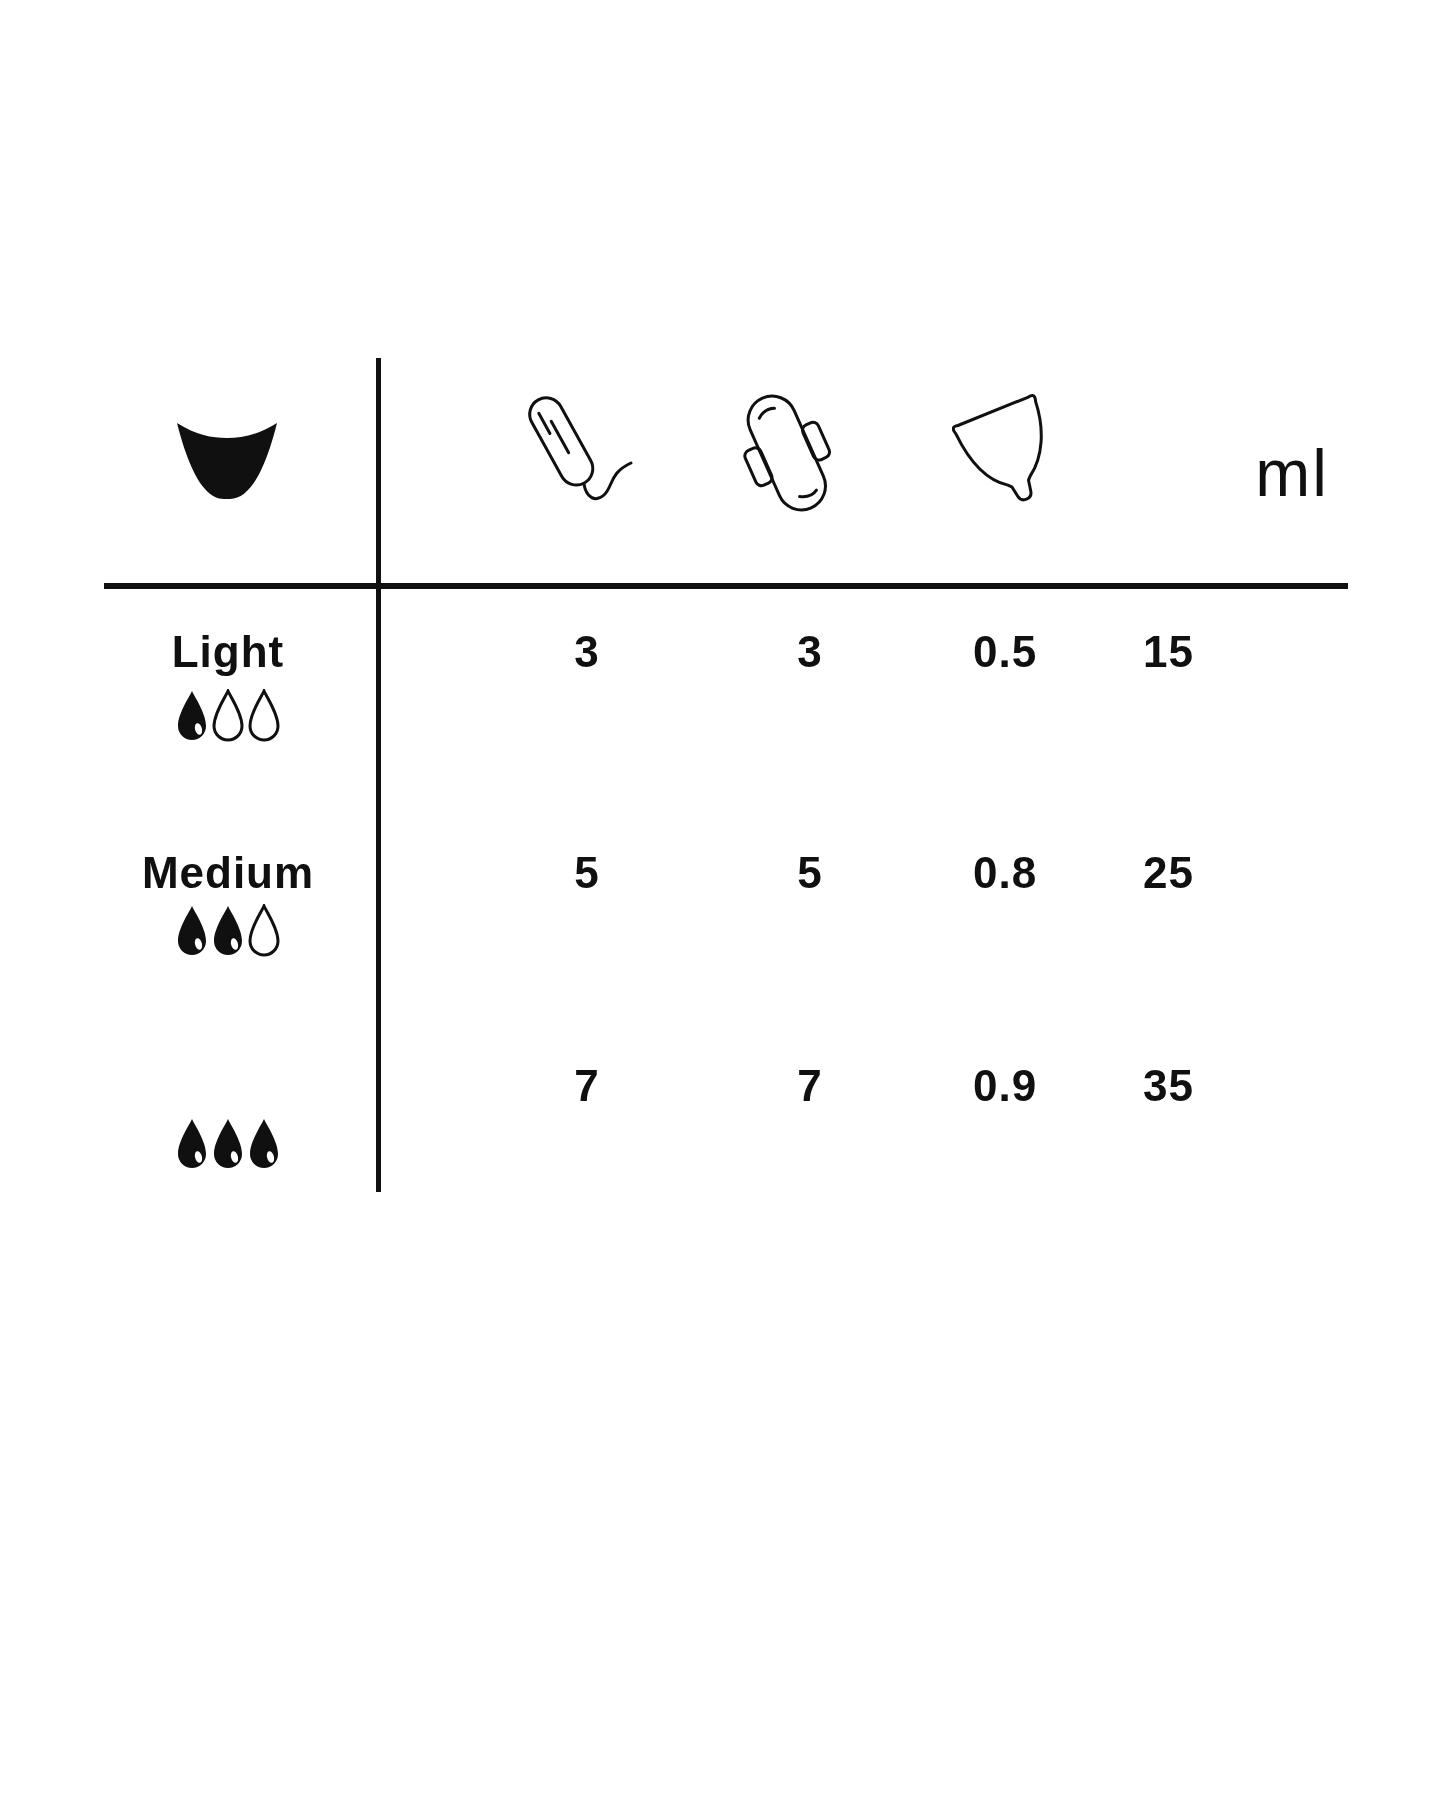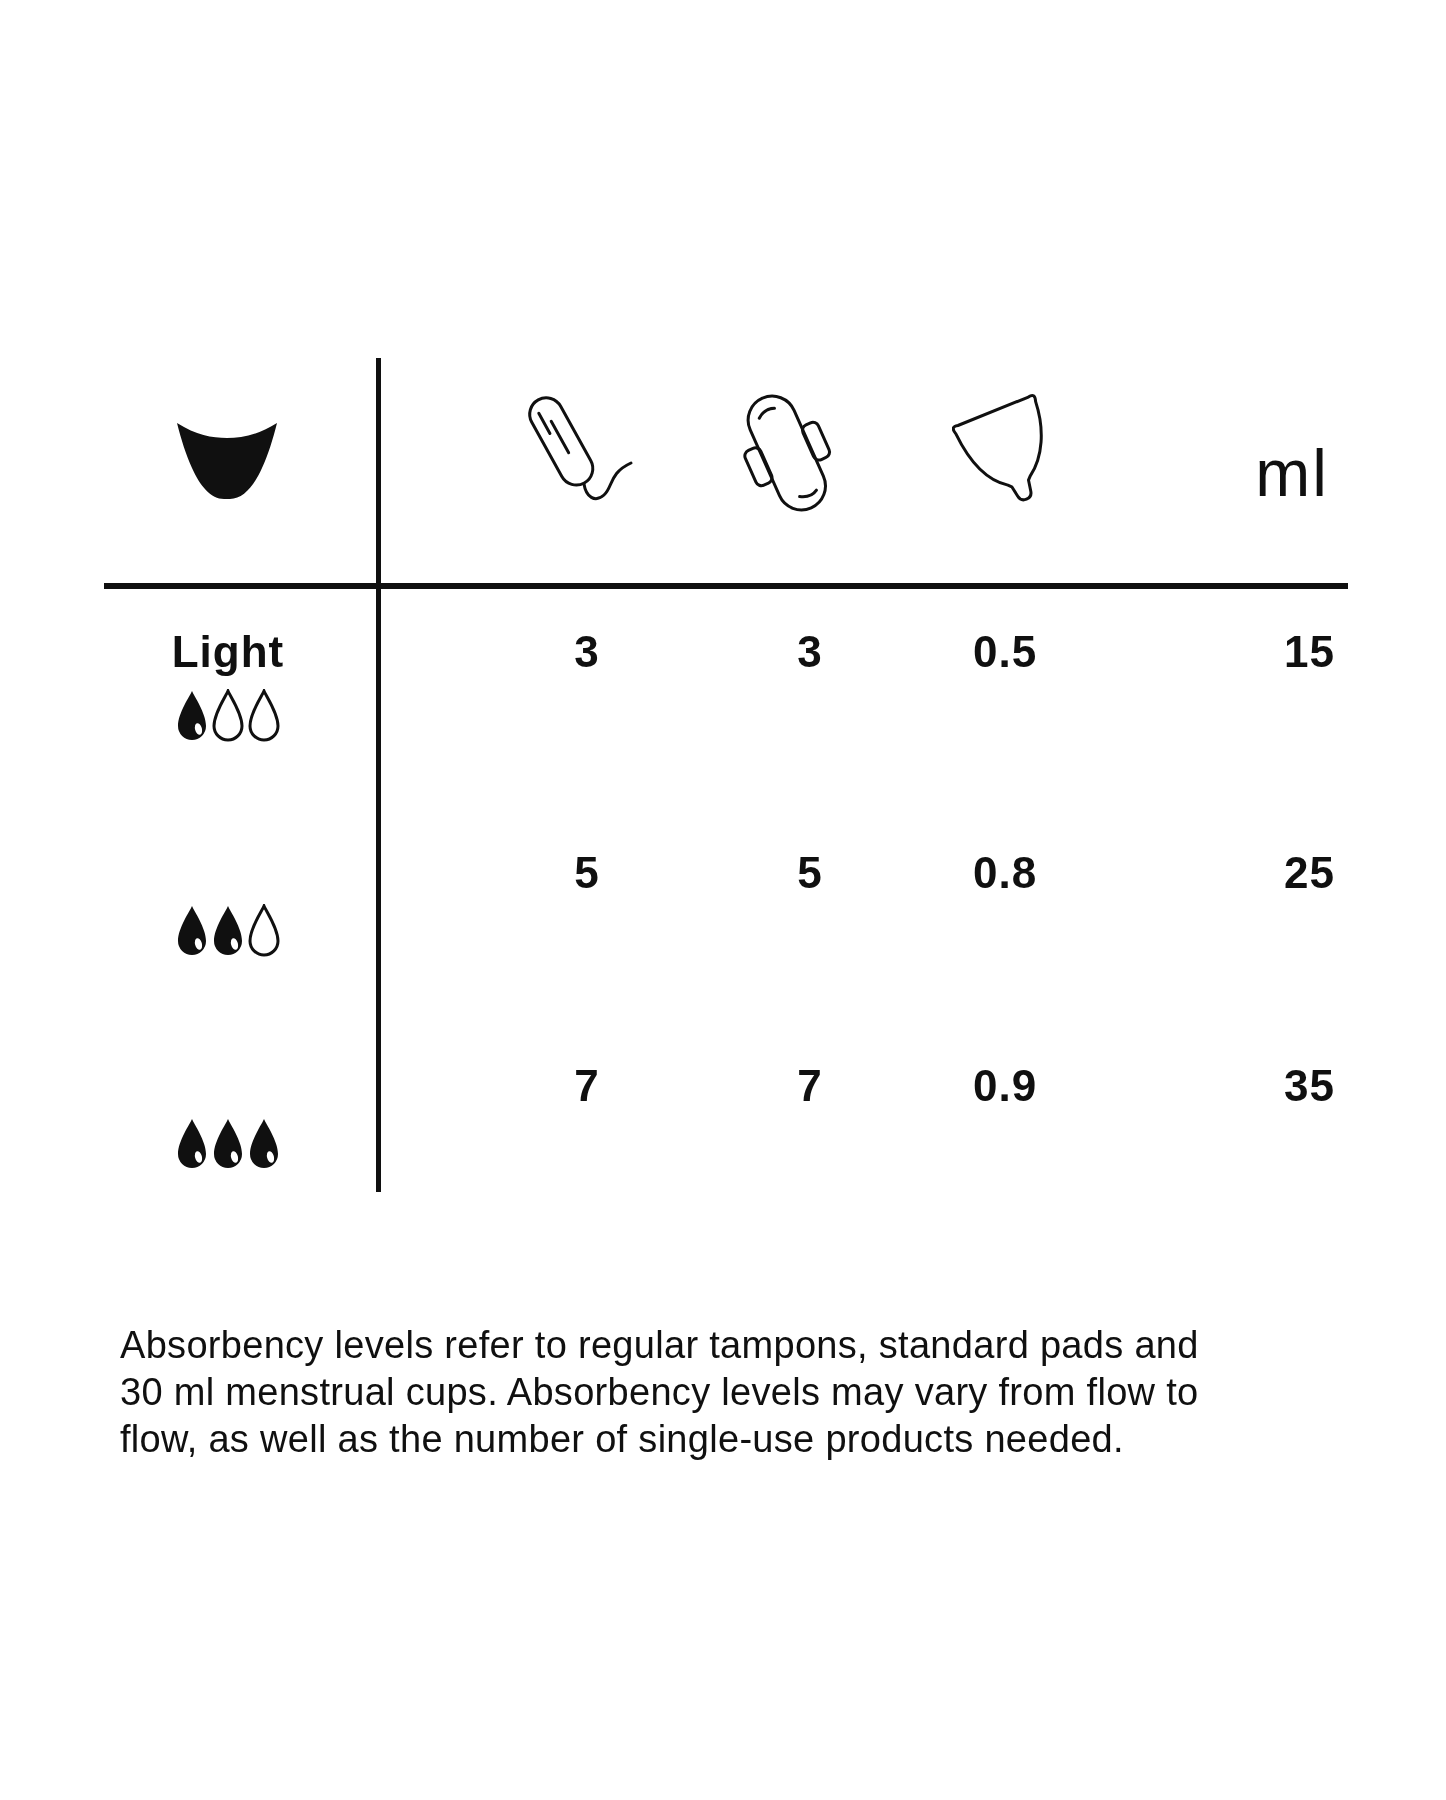--- a/index.html
+++ b/index.html
@@ -13,21 +13,21 @@
   }
   .abs{position:absolute;}
   
   .v-line{left:376px;top:358px;width:5px;height:834px;background:var(--ink,#101010);}
   .h-line{left:104px;top:583px;width:1244px;height:6px;background:var(--ink,#101010);}
   
   .c0{left:98px;width:260px;text-align:center;}
   .c1{left:527px;width:120px;text-align:center;}
   .c2{left:750px;width:120px;text-align:center;}
   .c3{left:973px;width:120px;text-align:left;}
-  .c4{left:1215px;width:120px;text-align:right;}
+  .c4{left:1143px;width:120px;text-align:left;}
   
   .row-label{font-size:44px;font-weight:600;letter-spacing:1px;line-height:44px;text-align:center;}
   .cell{font-size:44px;font-weight:600;letter-spacing:1px;line-height:44px;}
   .ml-label{left:1232px;width:120px;top:440px;text-align:center;
             font-size:66px;font-weight:300;letter-spacing:2px;line-height:66px;}
   .footnote{left:120px;top:1322px;width:1240px;
             font-size:38px;font-weight:400;letter-spacing:0.3px;line-height:47px;}
   
   .drops{display:flex;justify-content:center;align-items:flex-end;gap:2px;height:54px;}
   .drop{width:34px;height:54px;display:block;}
@@ -99,20 +99,21 @@
     <svg class="drop drop-outline" viewBox="0 0 34 54">
         <path class="drop-shape" d="M17,2 C15,7 3,24 3,37 A14,14 0 0 0 31,37 C31,24 19,7 17,2 Z"></path>
         <ellipse class="drop-highlight" cx="23.5" cy="40" rx="3.4" ry="6" transform="rotate(-15 23.5 40)"></ellipse>
       </svg>
   </div>
   <div class="abs c1 cell" style="top:630px;">3</div>
   <div class="abs c2 cell" style="top:630px;">3</div>
   <div class="abs c3 cell" style="top:630px;">0.5</div>
   <div class="abs c4 cell" style="top:630px;">15</div>
 
+  <div class="abs c0 row-label" style="top:851px;">Medium</div>
   <div class="abs c0 drops" style="top:904px;">
     <svg class="drop drop-filled" viewBox="0 0 34 54">
         <path class="drop-shape" d="M17,2 C15,7 3,24 3,37 A14,14 0 0 0 31,37 C31,24 19,7 17,2 Z"></path>
         <ellipse class="drop-highlight" cx="23.5" cy="40" rx="3.4" ry="6" transform="rotate(-15 23.5 40)"></ellipse>
       </svg>
     <svg class="drop drop-filled" viewBox="0 0 34 54">
         <path class="drop-shape" d="M17,2 C15,7 3,24 3,37 A14,14 0 0 0 31,37 C31,24 19,7 17,2 Z"></path>
         <ellipse class="drop-highlight" cx="23.5" cy="40" rx="3.4" ry="6" transform="rotate(-15 23.5 40)"></ellipse>
       </svg>
     <svg class="drop drop-outline" viewBox="0 0 34 54">
@@ -137,19 +138,14 @@
     <svg class="drop drop-filled" viewBox="0 0 34 54">
         <path class="drop-shape" d="M17,2 C15,7 3,24 3,37 A14,14 0 0 0 31,37 C31,24 19,7 17,2 Z"></path>
         <ellipse class="drop-highlight" cx="23.5" cy="40" rx="3.4" ry="6" transform="rotate(-15 23.5 40)"></ellipse>
       </svg>
   </div>
   <div class="abs c1 cell" style="top:1064px;">7</div>
   <div class="abs c2 cell" style="top:1064px;">7</div>
   <div class="abs c3 cell" style="top:1064px;">0.9</div>
   <div class="abs c4 cell" style="top:1064px;">35</div>
 
-  <div class="abs footnote">
-    <div>Absorbency levels refer to regular tampons, standard pads and</div>
-    <div>30 ml menstrual cups. Absorbency levels may vary from flow to</div>
-    <div>flow, as well as the number of single-use products needed.</div>
-  </div>
 
 </div>
 
 </body></html>

